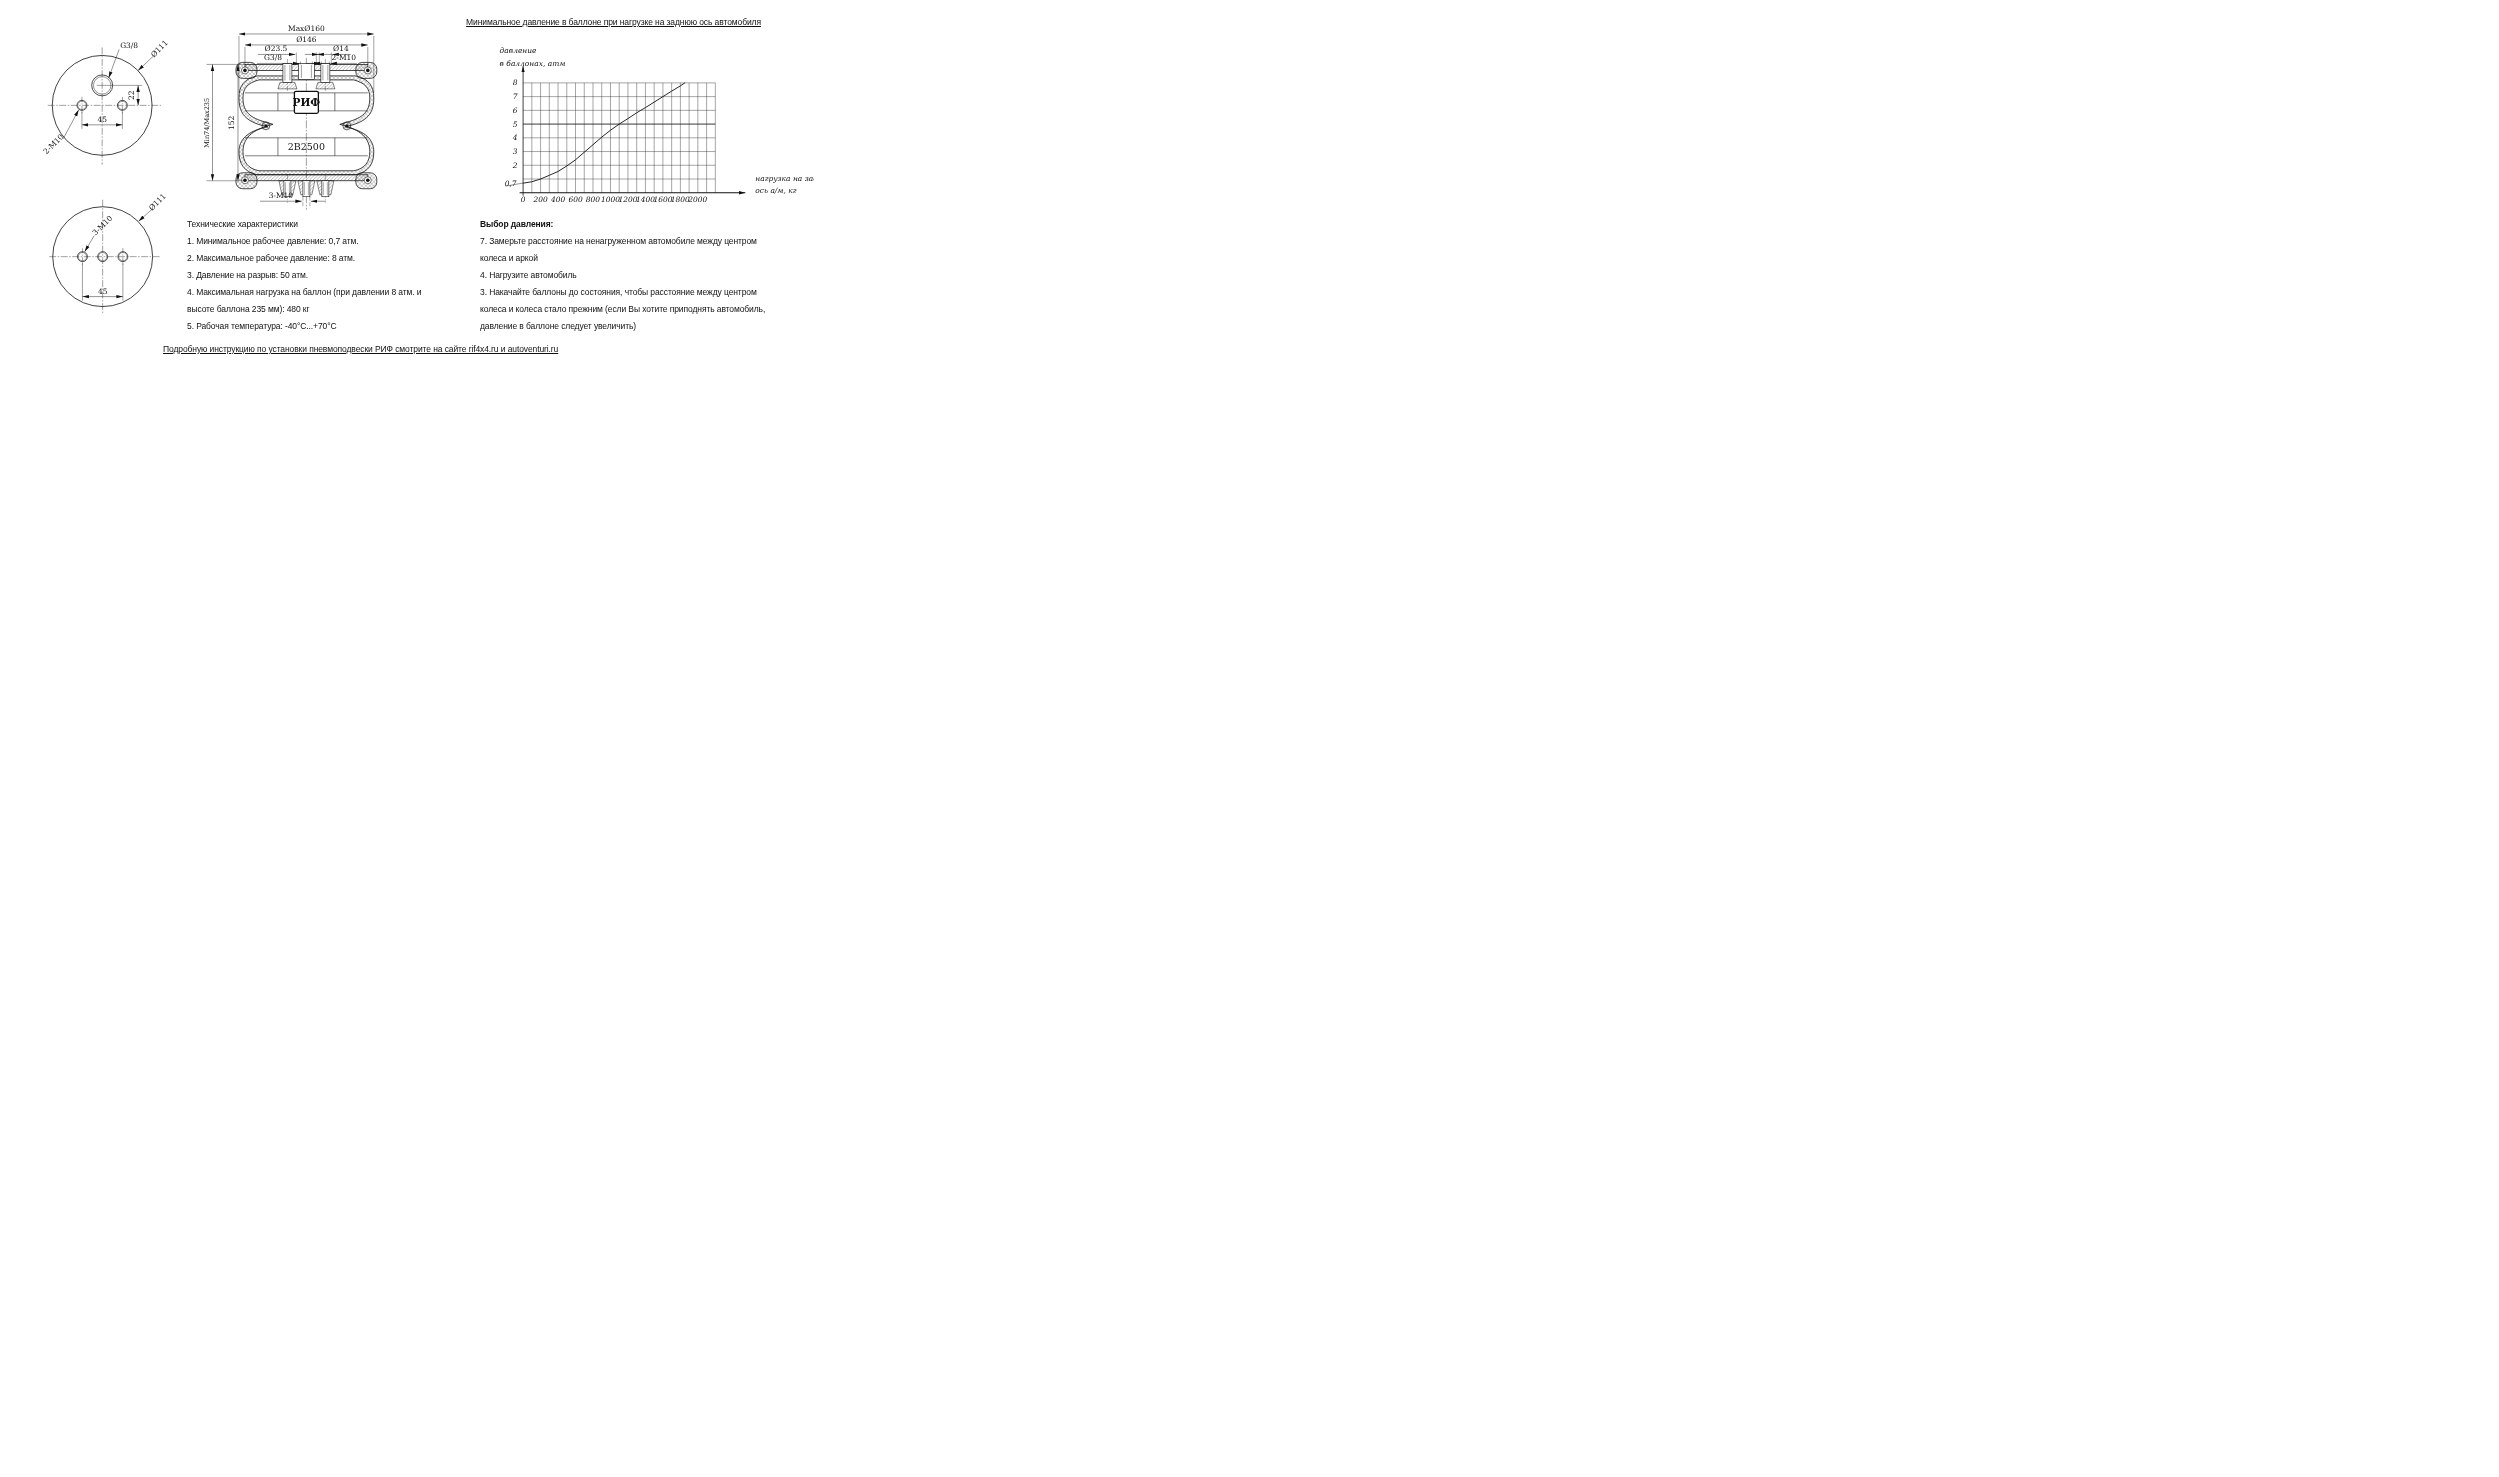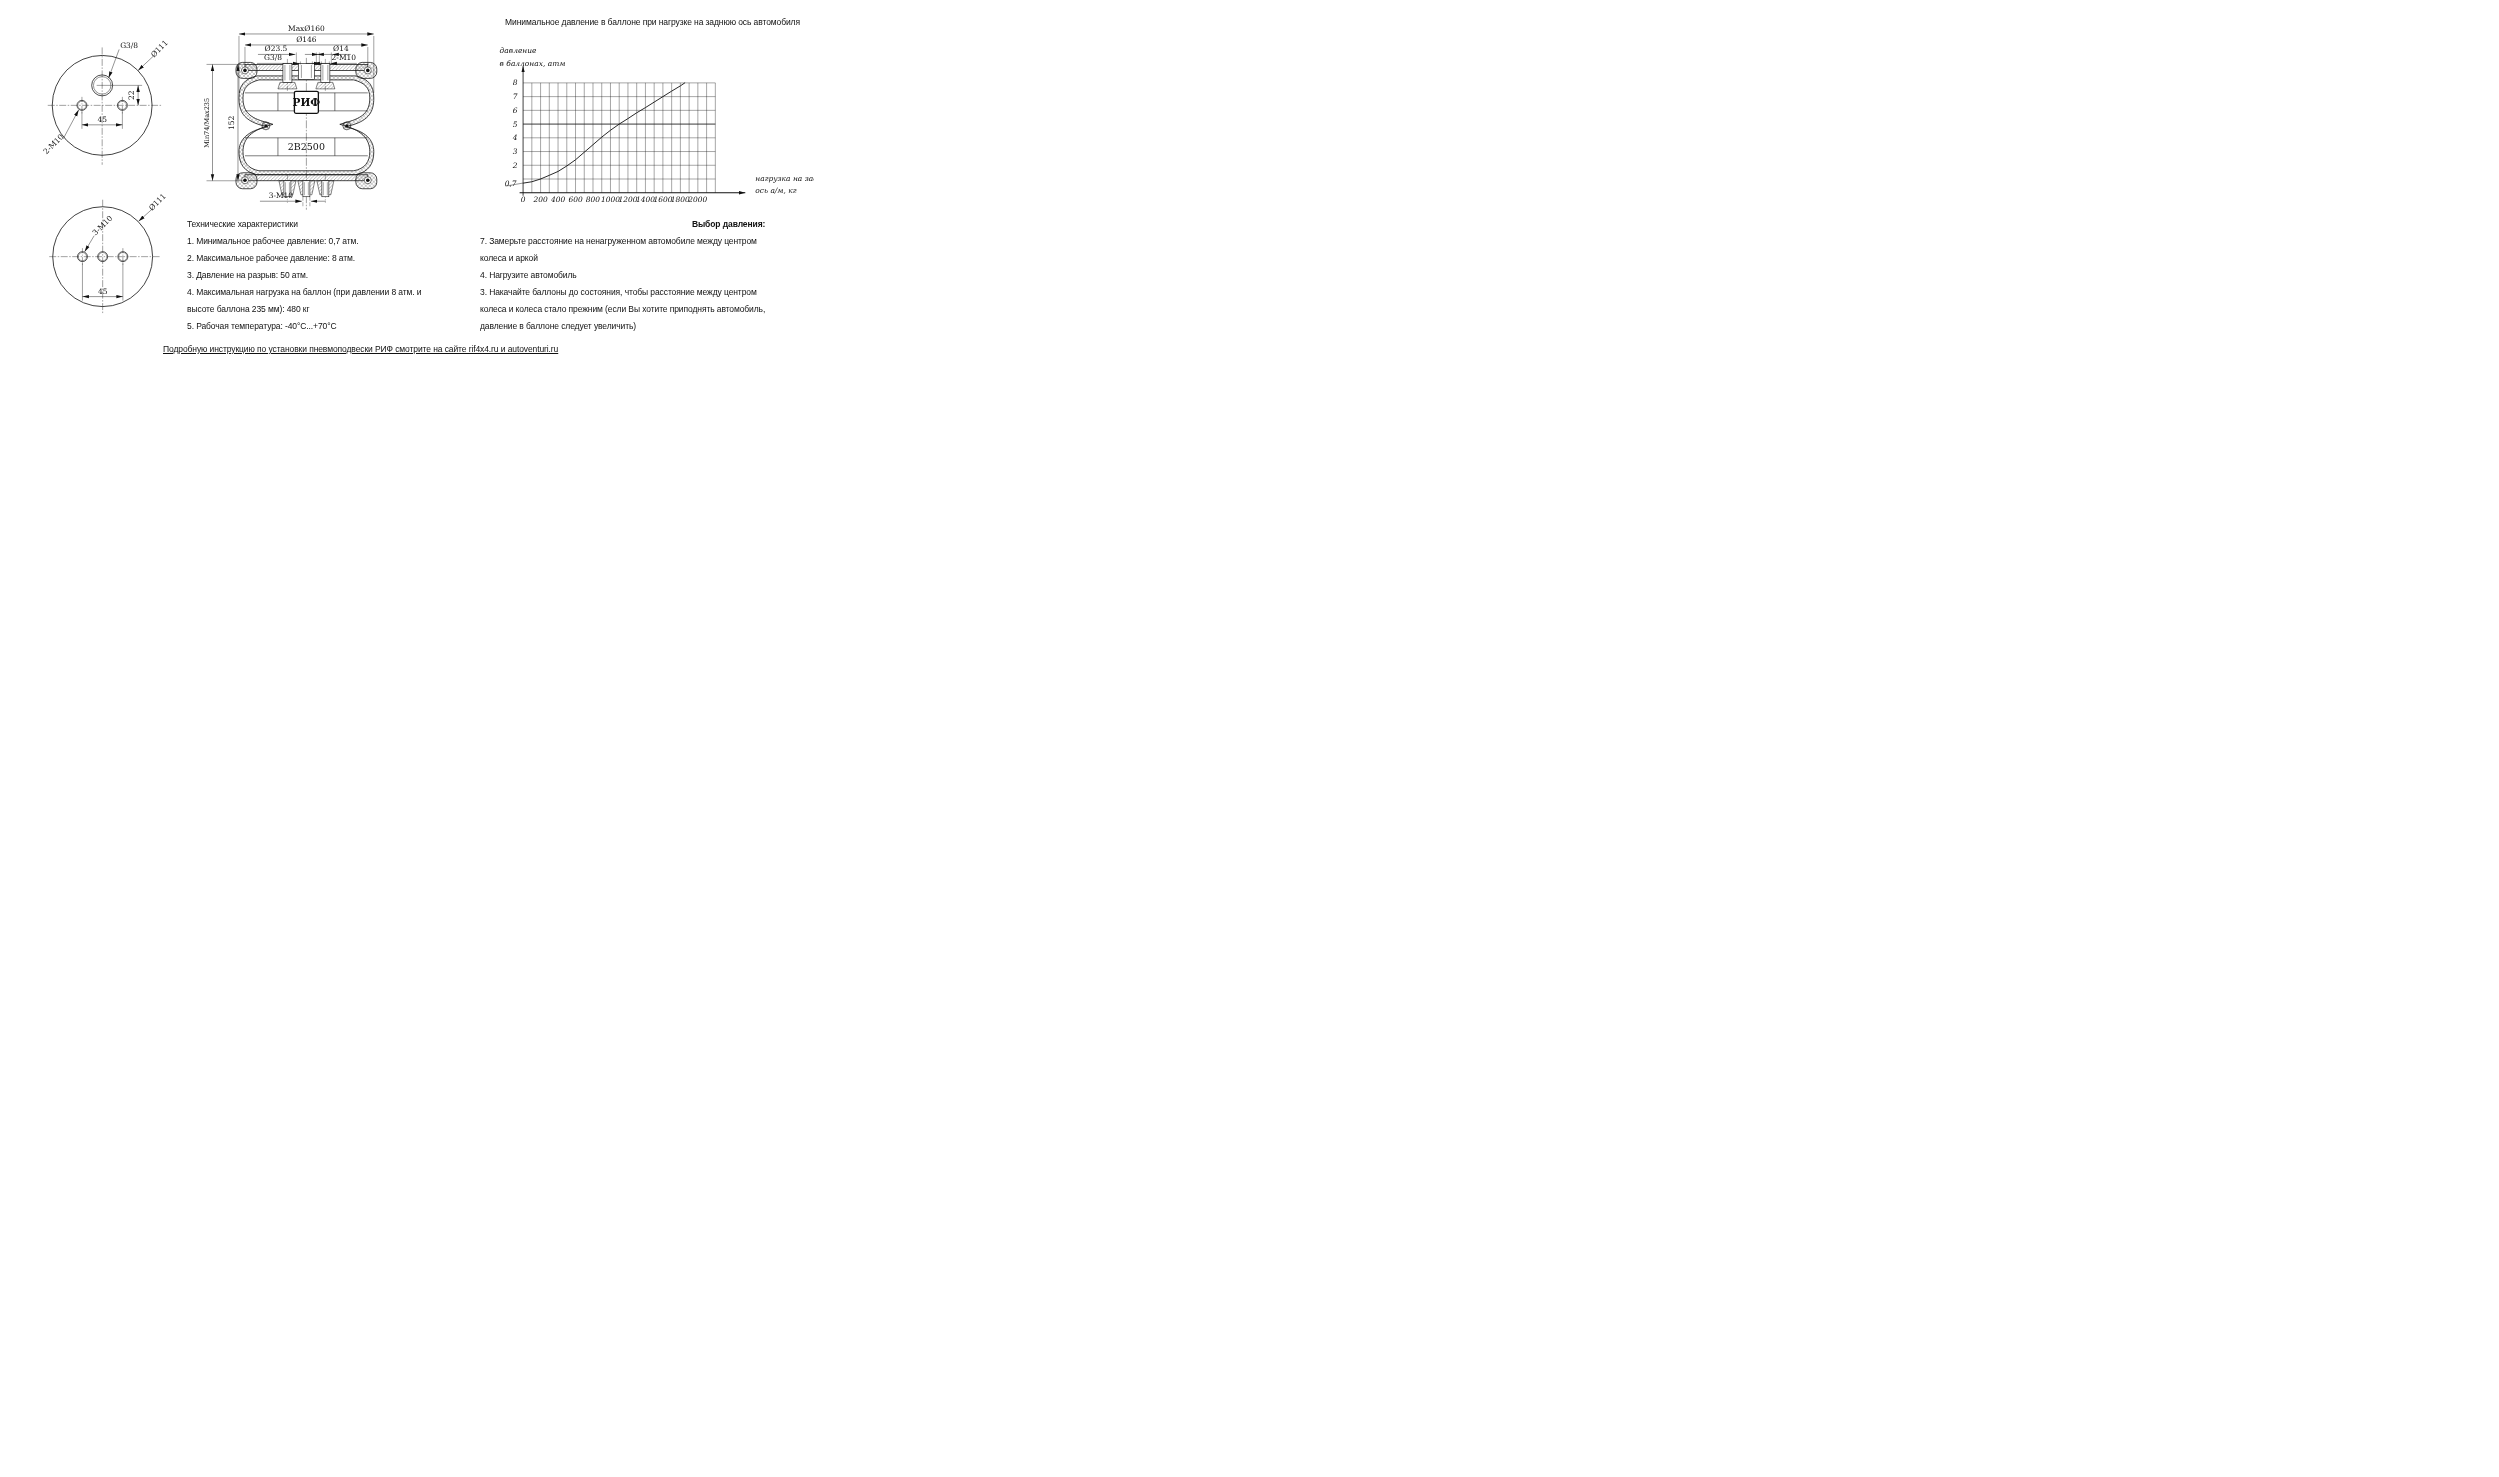--- a/index.html
+++ b/index.html
@@ -5,26 +5,26 @@
   html,body{margin:0;padding:0;background:#fff;}
   #page{position:relative;width:814px;height:369px;background:#ffffff;overflow:hidden;
         font-family:"Liberation Sans",sans-serif;color:#111;}
   #art{position:absolute;left:0;top:0;}
   .dim{font-family:"DejaVu Serif",serif;font-size:15px;fill:#111;}
   .dim-sm{font-family:"DejaVu Serif",serif;font-size:13px;fill:#111;}
   .tick{font-family:"DejaVu Serif",serif;font-style:italic;font-size:15px;fill:#111;}
   .axlab{font-family:"DejaVu Serif",serif;font-style:italic;font-size:15px;fill:#111;}
   .brand{font-family:"DejaVu Serif",serif;font-weight:bold;font-size:21px;fill:#111;}
   .model{font-family:"DejaVu Serif",serif;font-size:19px;fill:#111;}
-  .chart-title{position:absolute;left:490px;top:17px;width:325px;text-align:center;
-        font-size:8.5px;letter-spacing:-0.1px;}
+  .chart-title{position:absolute;left:451px;top:17px;width:325px;text-align:center;
+        font-size:8.5px;letter-spacing:-0.1px;text-decoration:underline;}
   .textcol{position:absolute;font-size:8.5px;line-height:17px;letter-spacing:-0.1px;white-space:nowrap;}
   #specs{left:187px;top:216px;}
   #pressure{left:480px;top:216px;}
-  #pressure .hd{font-weight:bold;text-align:right;}
+  #pressure .hd{font-weight:bold;}
   #footer{position:absolute;left:163px;top:344px;font-size:8.5px;letter-spacing:-0.1px;white-space:nowrap;text-decoration:underline;}
 </style>
 </head>
 <body>
 
 <div id="page">
 
   <div class="chart-title">Минимальное давление в баллоне при нагрузке на заднюю ось автомобиля</div>
 
   <svg id="art" width="814" height="369" viewBox="0 0 1629 739">

